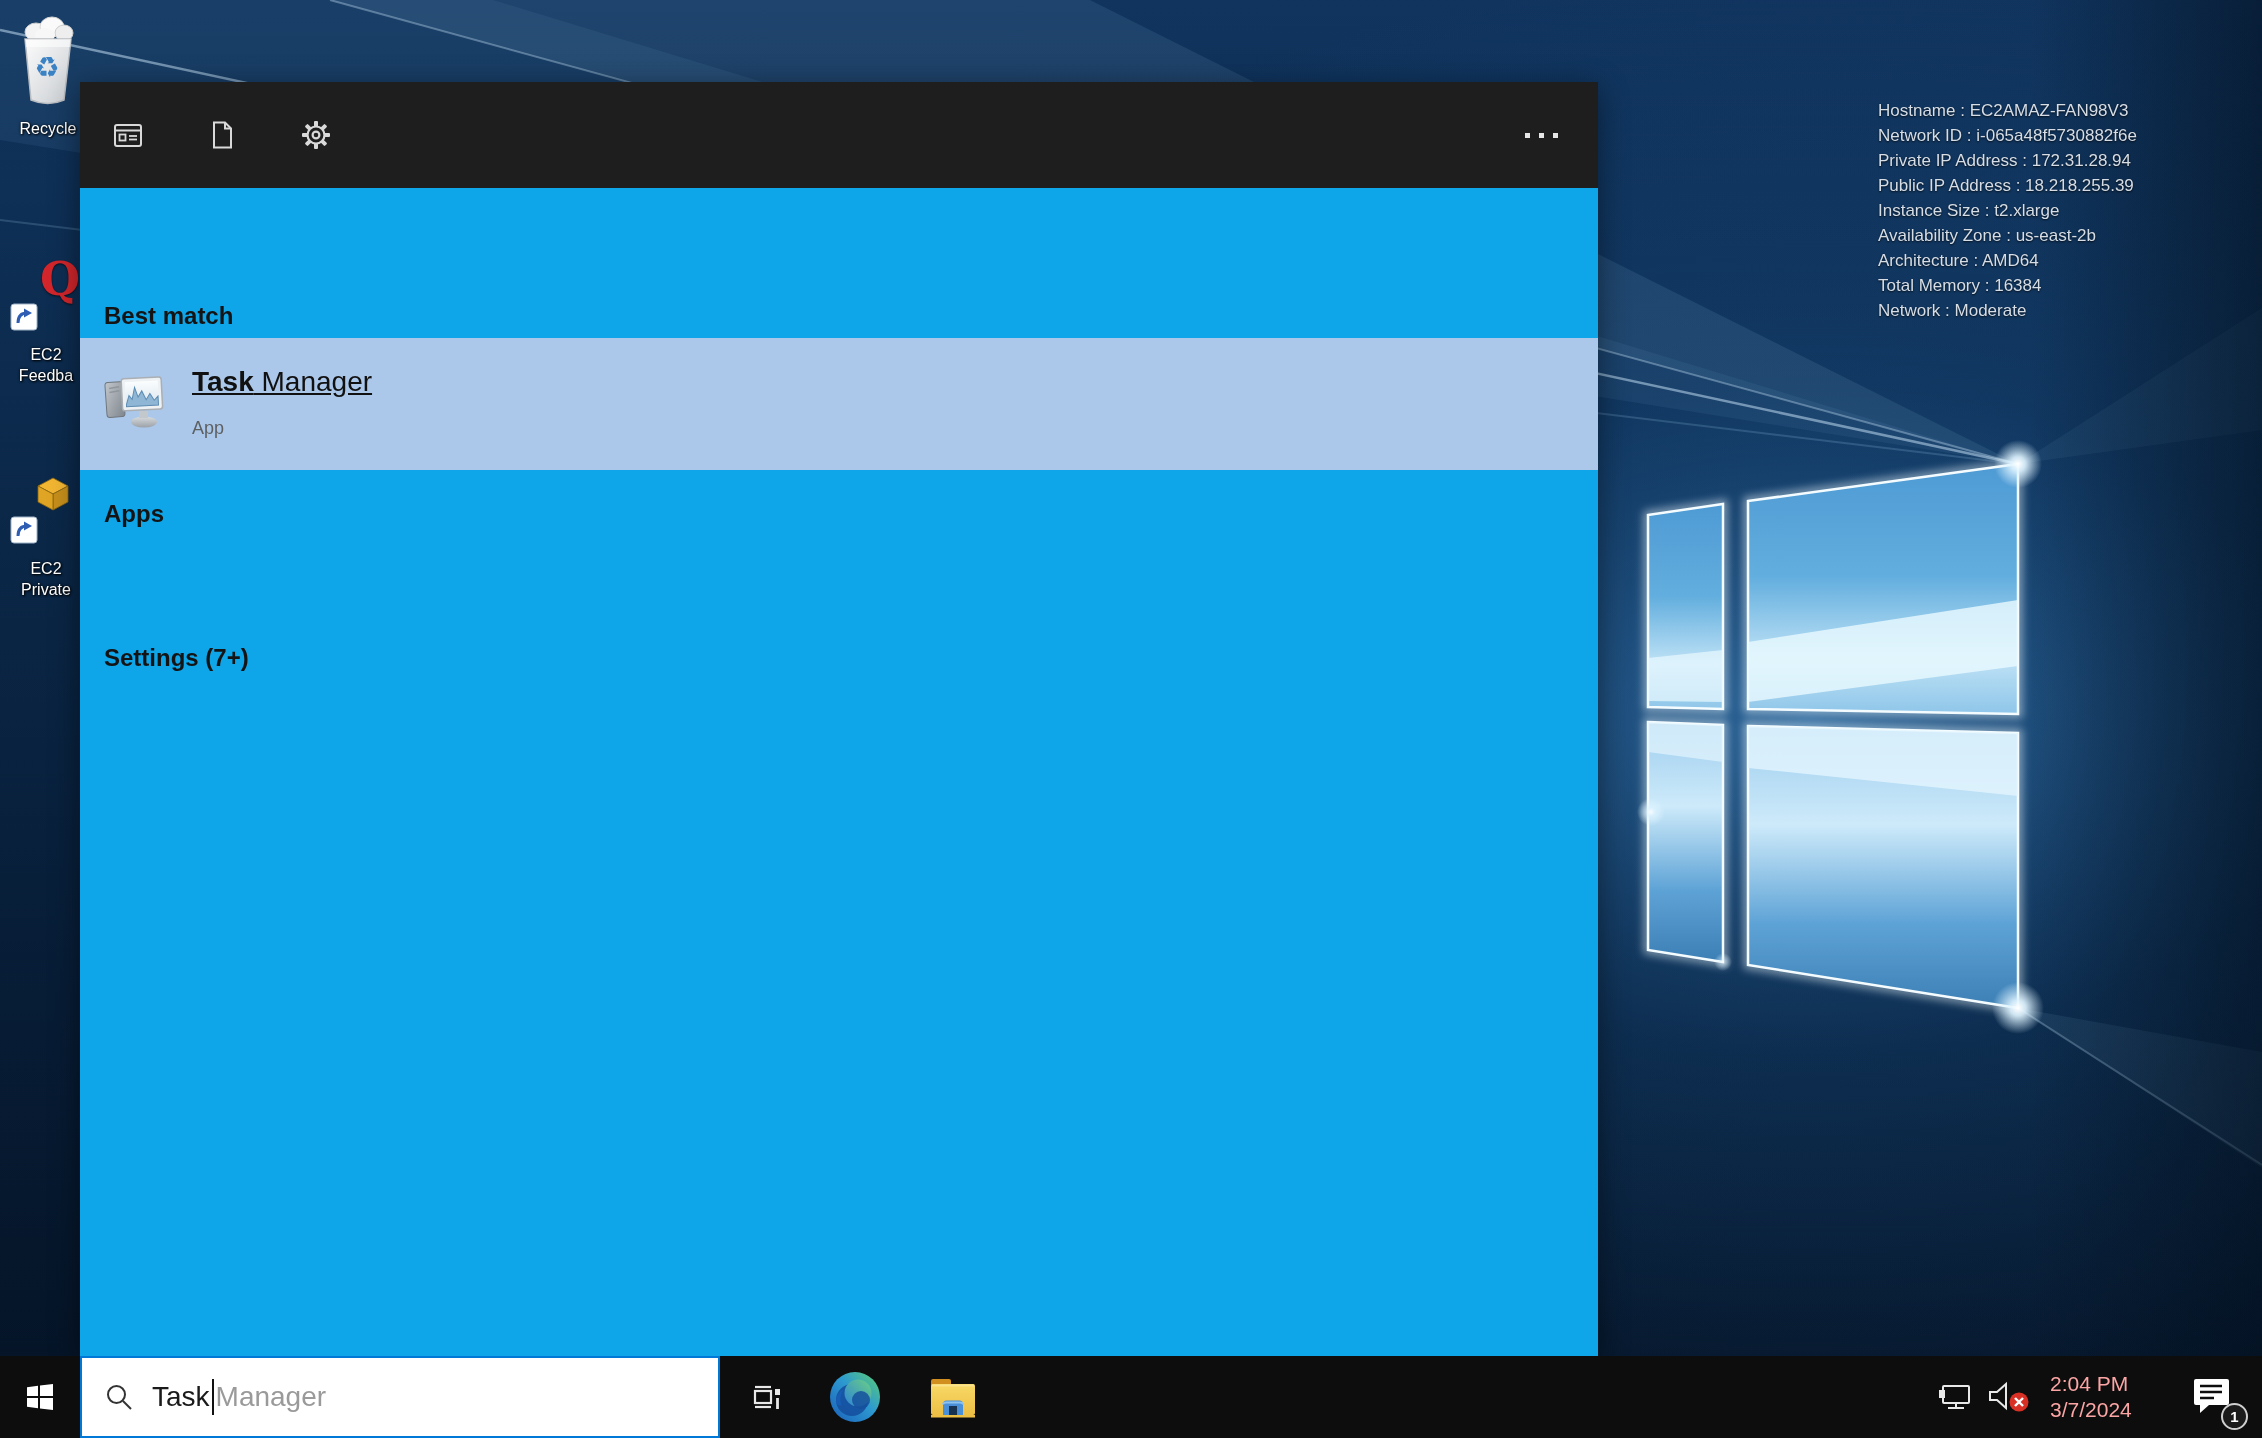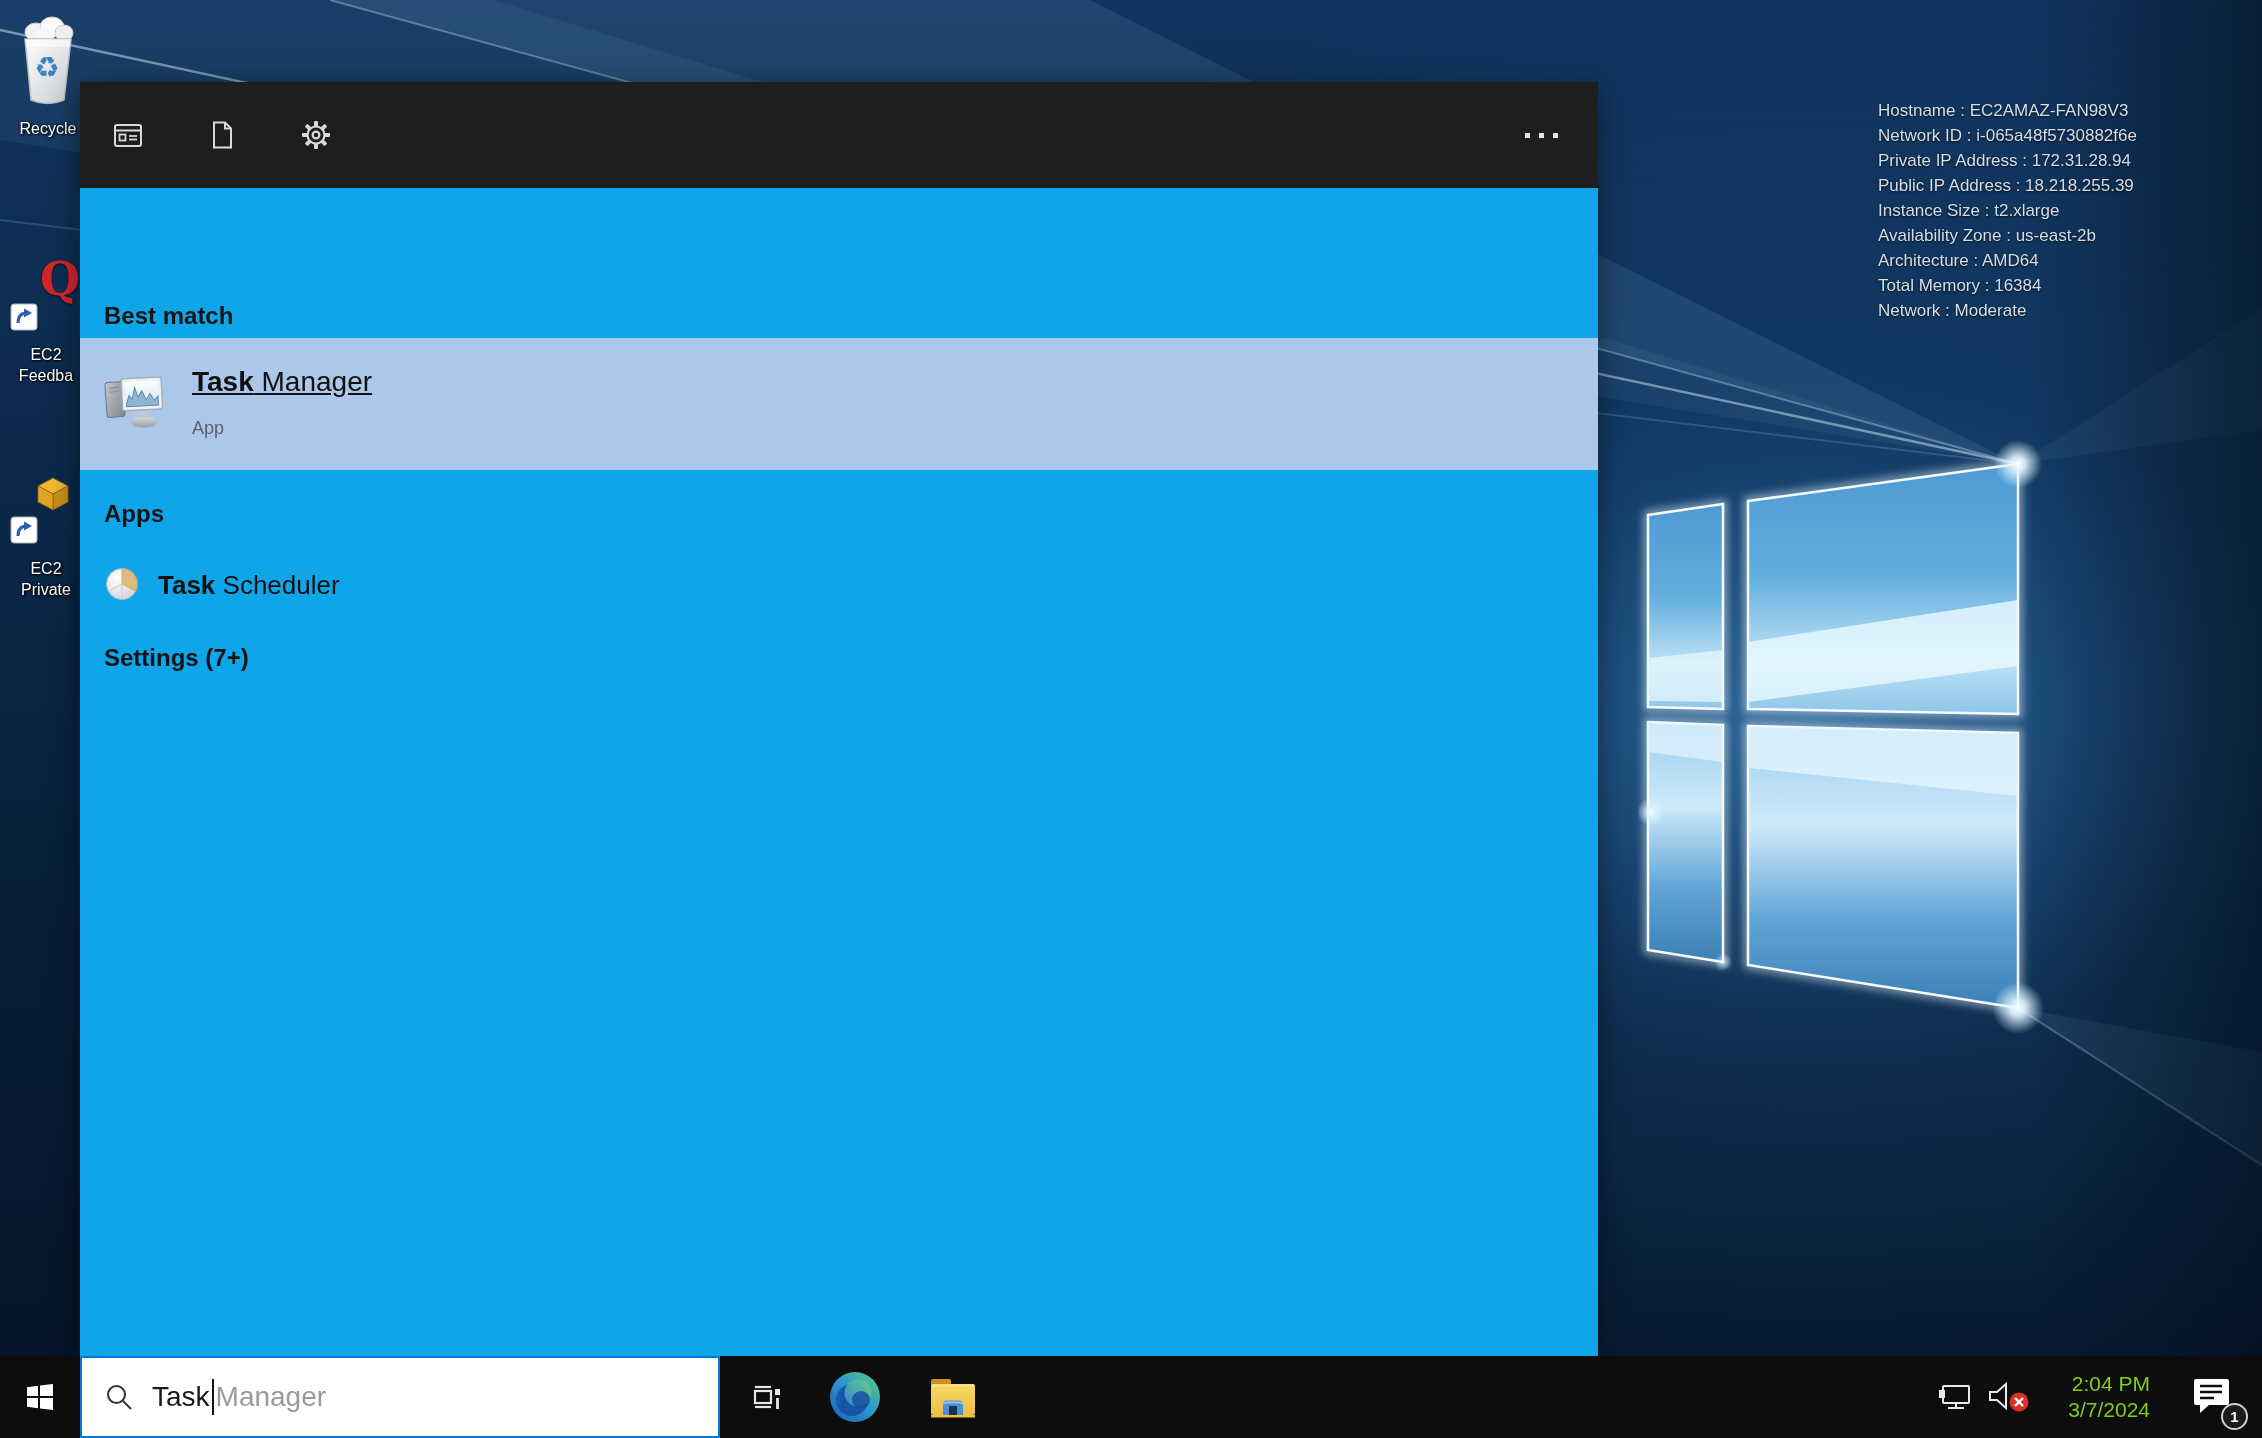--- a/index.html
+++ b/index.html
@@ -64,21 +64,21 @@
   .search-box .caret{width:2px;height:36px;background:#111;margin:0 2px;}
   .search-box .suggestion{font-size:28px;color:#9a9a9a;}
   .tb-btn{display:flex;align-items:center;justify-content:center;cursor:pointer;flex:0 0 auto;}
   .btn-taskview{margin-left:28px;}
   .btn-edge{margin-left:44px;}
   .btn-explorer{margin-left:46px;}
   .tray{margin-left:auto;display:flex;align-items:center;flex:0 0 auto;padding-right:14px;}
   .tray-icon{cursor:pointer;display:flex;align-items:center;}
   .tray-net{margin-right:12px;}
   .tray-vol{position:relative;margin-right:18px;}
-  .clock{width:100px;text-align:right;color:#84cc16;font-size:21px;line-height:26px;cursor:pointer;}
+  .clock{width:100px;color:#fca5a5;font-size:21px;line-height:26px;cursor:pointer;}
   .action-center{position:relative;margin-left:40px;margin-right:14px;cursor:pointer;}
   .ac-badge{position:absolute;right:-14px;bottom:-12px;width:27px;height:27px;border-radius:50%;
     background:#1b1b1b;border:2px solid #cfcfcf;color:#fff;font-size:15px;font-weight:bold;
     display:flex;align-items:center;justify-content:center;box-sizing:border-box;}
 </style>
 </head>
 <body>
 
 <div class="desktop">
 
@@ -288,37 +288,20 @@
           </g>
         </svg>
         <div class="title">
           <span class="tmatch">Task</span><span class="trest"> Manager</span>
         </div>
         <div class="subtitle">App</div>
       </div>
 
       <div class="sec-label lbl-apps">Apps</div>
 
-      <div class="row-sched">
-        <svg class="schicon" width="36" height="36" viewBox="0 0 36 36">
-          <defs>
-            <radialGradient id="gBall" cx="0.35" cy="0.3" r="0.8">
-              <stop offset="0" stop-color="#ffffff"></stop>
-                <stop offset="1" stop-color="#cfd3d6"></stop>
-            </radialGradient>
-          </defs>
-          <circle cx="18" cy="18" r="15.5" fill="url(#gBall)" stroke="#b4b8bc"></circle>
-          <path d="M18,18 L18,2.5 A15.5,15.5 0 0 1 31.5,25 Z" fill="#dcbc7e" stroke="#c9a75f" stroke-width="0.8"></path>
-          <line x1="18" y1="18" x2="5" y2="25" stroke="#c6cacd" stroke-width="1"></line>
-          <line x1="18" y1="18" x2="18" y2="33" stroke="#c6cacd" stroke-width="1"></line>
-        </svg>
-        <div class="title">
-          <span class="tmatch">Task</span><span class="trest"> Scheduler</span>
-        </div>
-      </div>
 
       <div class="sec-label lbl-settings">Settings (7+)</div>
     </div>
   </div>
 
   <div class="taskbar">
     <div class="start-button">
       <svg width="32" height="32" viewBox="0 0 32 32">
         <g fill="#ffffff">
           <polygon points="3,6.2 14,4.8 14,15 3,15"></polygon>

